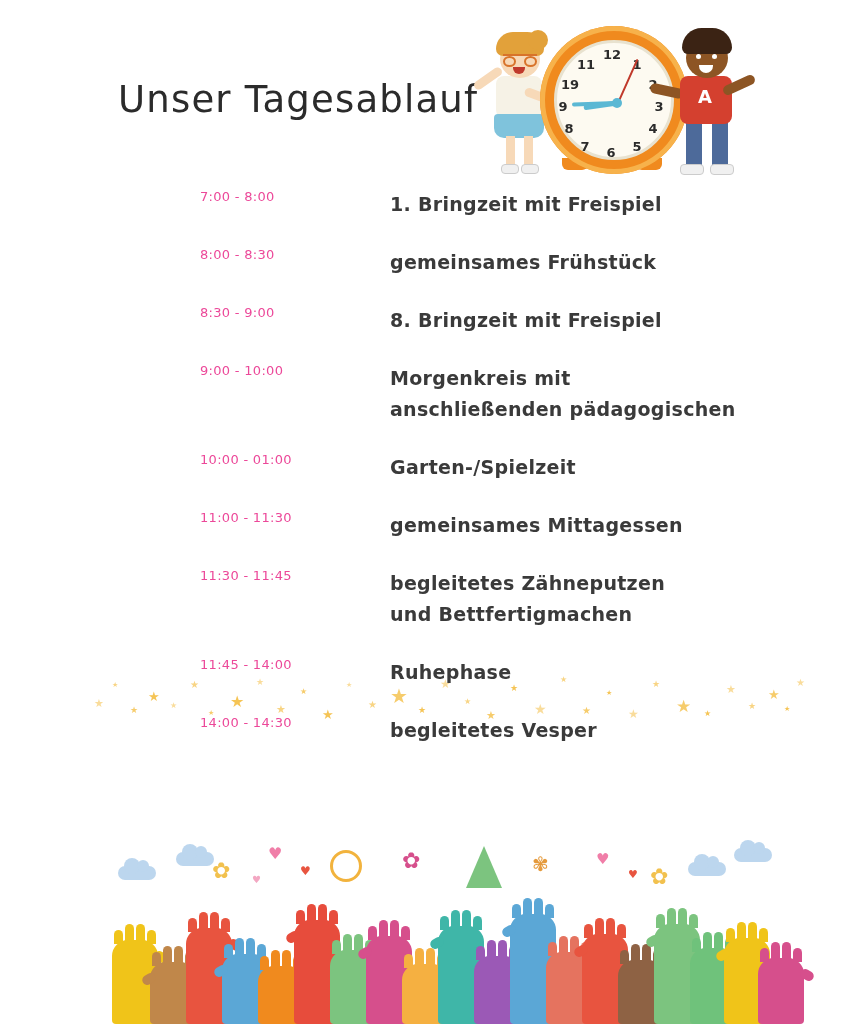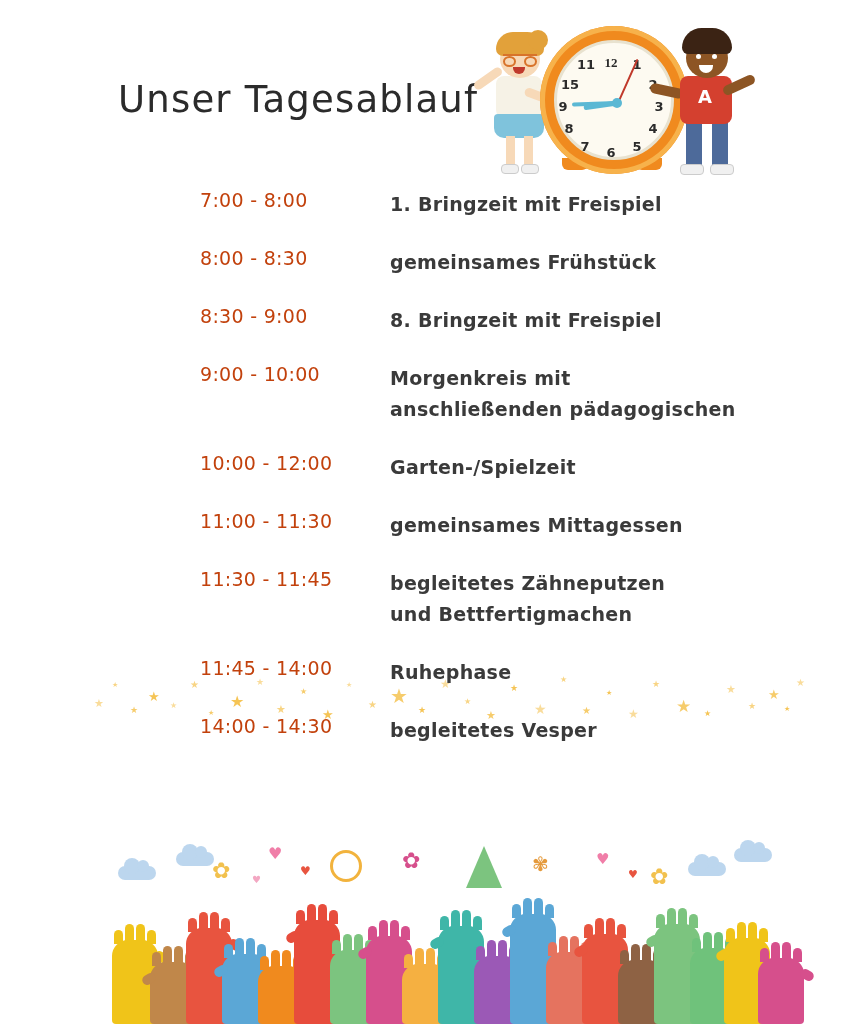--- a/index.html
+++ b/index.html
@@ -162,22 +162,22 @@
     z-index: 3;
   }
   .row {
     display: flex;
     align-items: flex-start;
     margin-bottom: 27px;
   }
   .row .time {
     width: 190px;
     flex: 0 0 190px;
-    font-size: 19px;
-    color: #c2410c;
+    font-size: 13px;
+    color: #ec4899;
     letter-spacing: 0.3px;
     white-space: nowrap;
   }
   .row .activity {
     font-size: 19px;
     color: #3a3a3a;
     letter-spacing: 0.3px;
     line-height: 31px;
   }
   .row .activity .ln { display: block; font-weight: bold; }
@@ -257,31 +257,31 @@
       <div class="bun"></div>
       <div class="glasses"></div>
       <div class="mouth"></div>
       <div class="arm r"></div>
     </div>
 
     <div class="clock-foot l"></div>
     <div class="clock-foot r"></div>
     <div class="clock-outer">
       <div class="clock-inner">
-        <div class="clock-num" style="left:46px; top:12px;font-family:Liberation Serif, serif;">12</div>
+        <div class="clock-num" style="left:46px; top:4px;">12</div>
         <div class="clock-num" style="left:72px; top:14px;">1</div>
         <div class="clock-num" style="left:88px; top:34px;">2</div>
         <div class="clock-num" style="left:94px; top:56px;">3</div>
         <div class="clock-num" style="left:88px; top:78px;">4</div>
         <div class="clock-num" style="left:72px; top:96px;">5</div>
         <div class="clock-num" style="left:46px; top:102px;">6</div>
         <div class="clock-num" style="left:20px; top:96px;">7</div>
         <div class="clock-num" style="left:4px;  top:78px;">8</div>
         <div class="clock-num" style="left:-2px; top:56px;">9</div>
-        <div class="clock-num" style="left:4px;  top:34px;">15</div>
+        <div class="clock-num" style="left:4px;  top:34px;">19</div>
         <div class="clock-num" style="left:20px; top:14px;">11</div>
         <div class="hand hand-min"></div>
         <div class="hand hand-hour"></div>
         <div class="hand hand-sec"></div>
         <div class="clock-center"></div>
       </div>
     </div>
 
     <div class="boy">
       <div class="arm l"></div>
@@ -358,21 +358,21 @@
       </div>
     </div>
     <div class="row">
       <div class="time">9:00 - 10:00</div>
       <div class="activity">
         <span class="ln">Morgenkreis mit</span>
         <span class="ln">anschließenden pädagogischen</span>
       </div>
     </div>
     <div class="row">
-      <div class="time">10:00 - 12:00</div>
+      <div class="time">10:00 - 01:00</div>
       <div class="activity">
         <span class="ln">Garten-/Spielzeit</span>
       </div>
     </div>
     <div class="row">
       <div class="time">11:00 - 11:30</div>
       <div class="activity">
         <span class="ln">gemeinsames Mittagessen</span>
       </div>
     </div>

